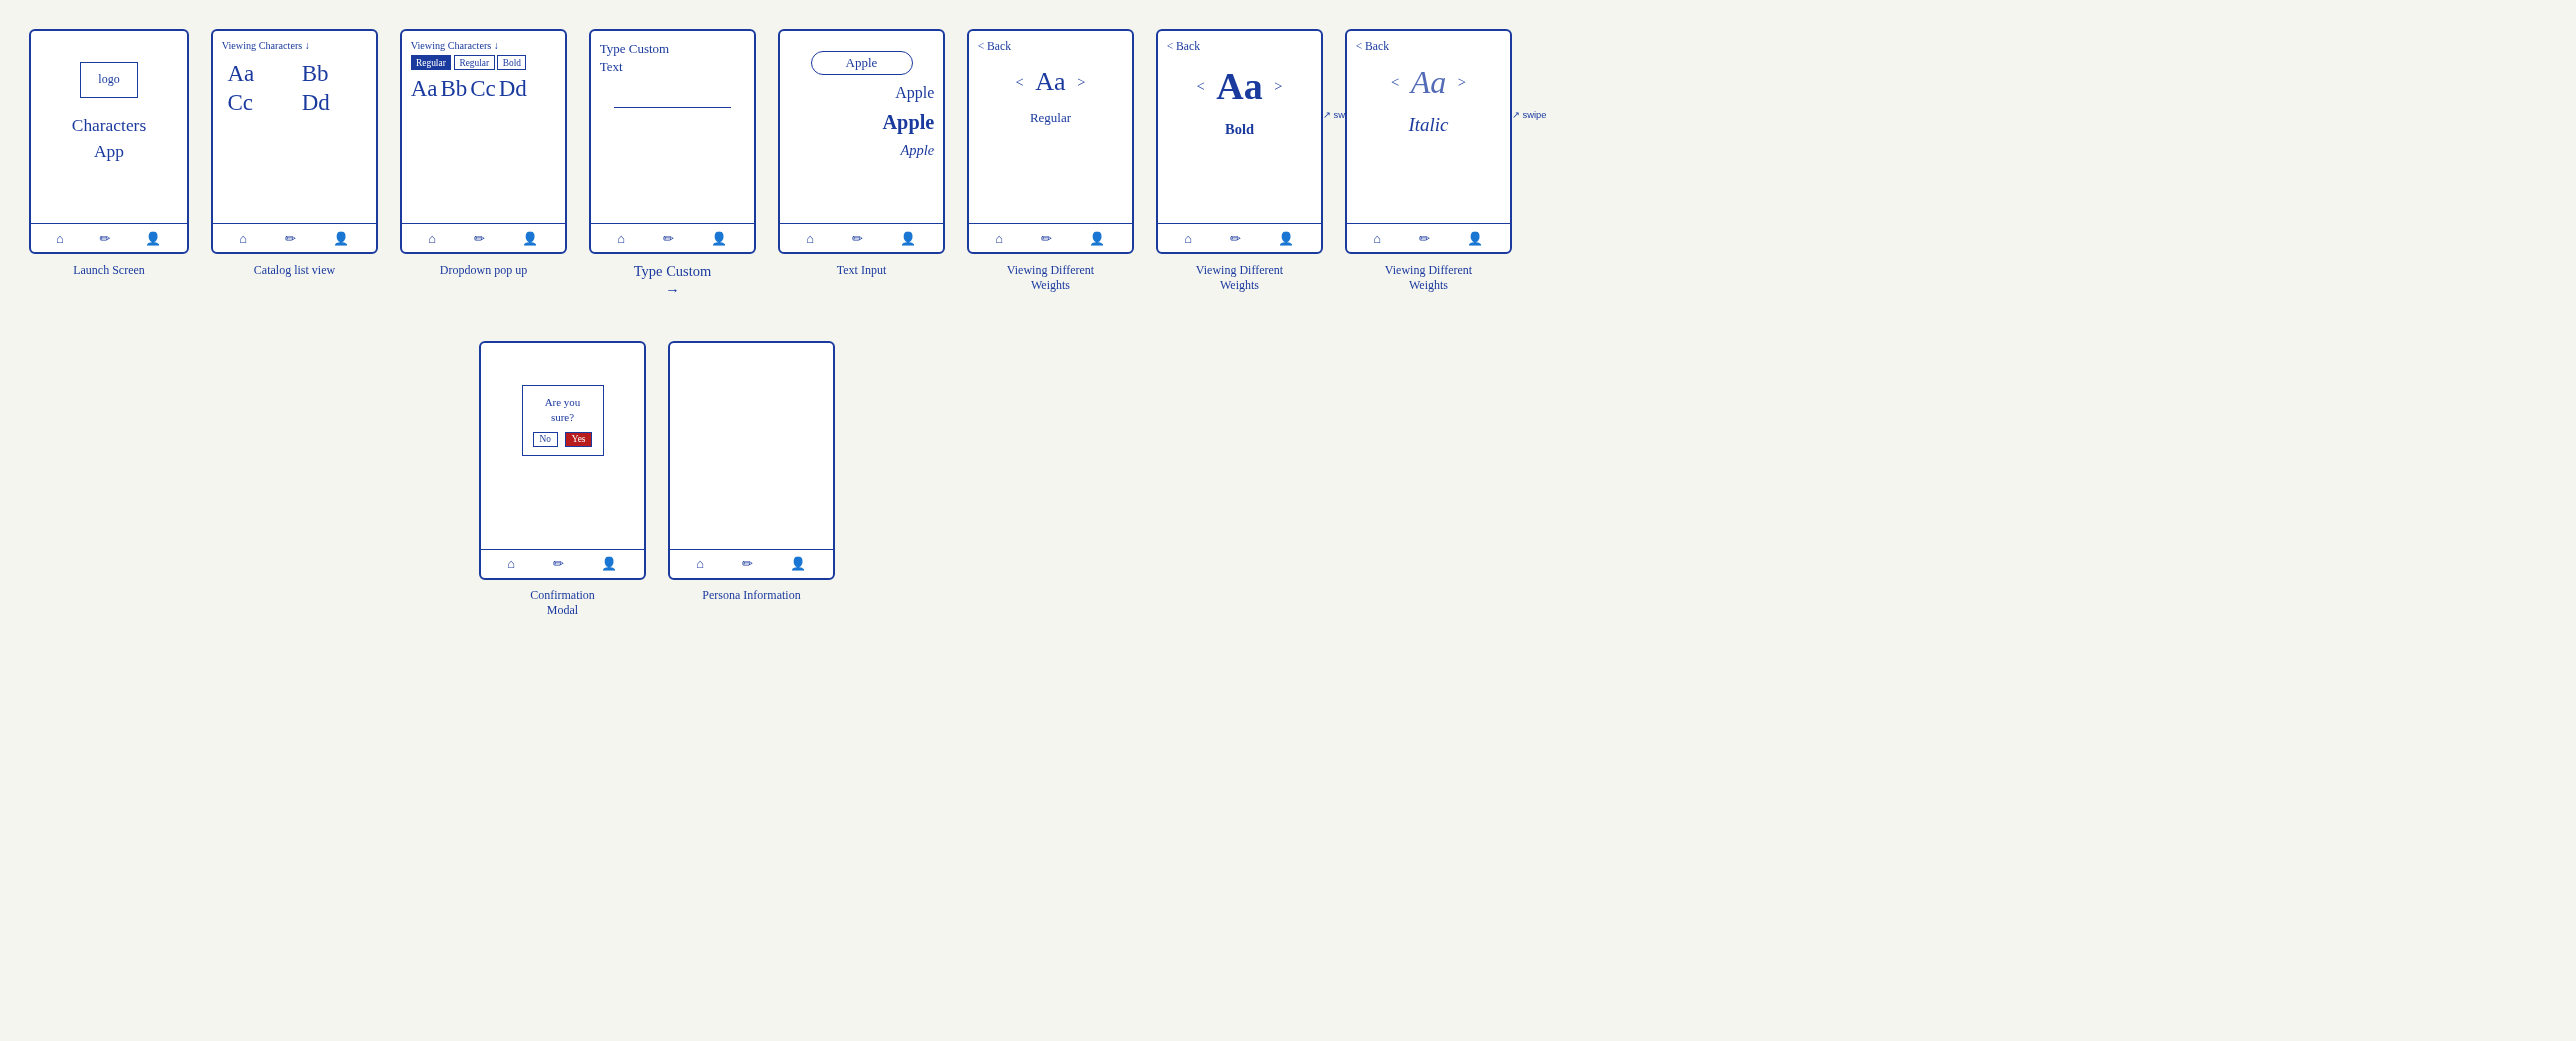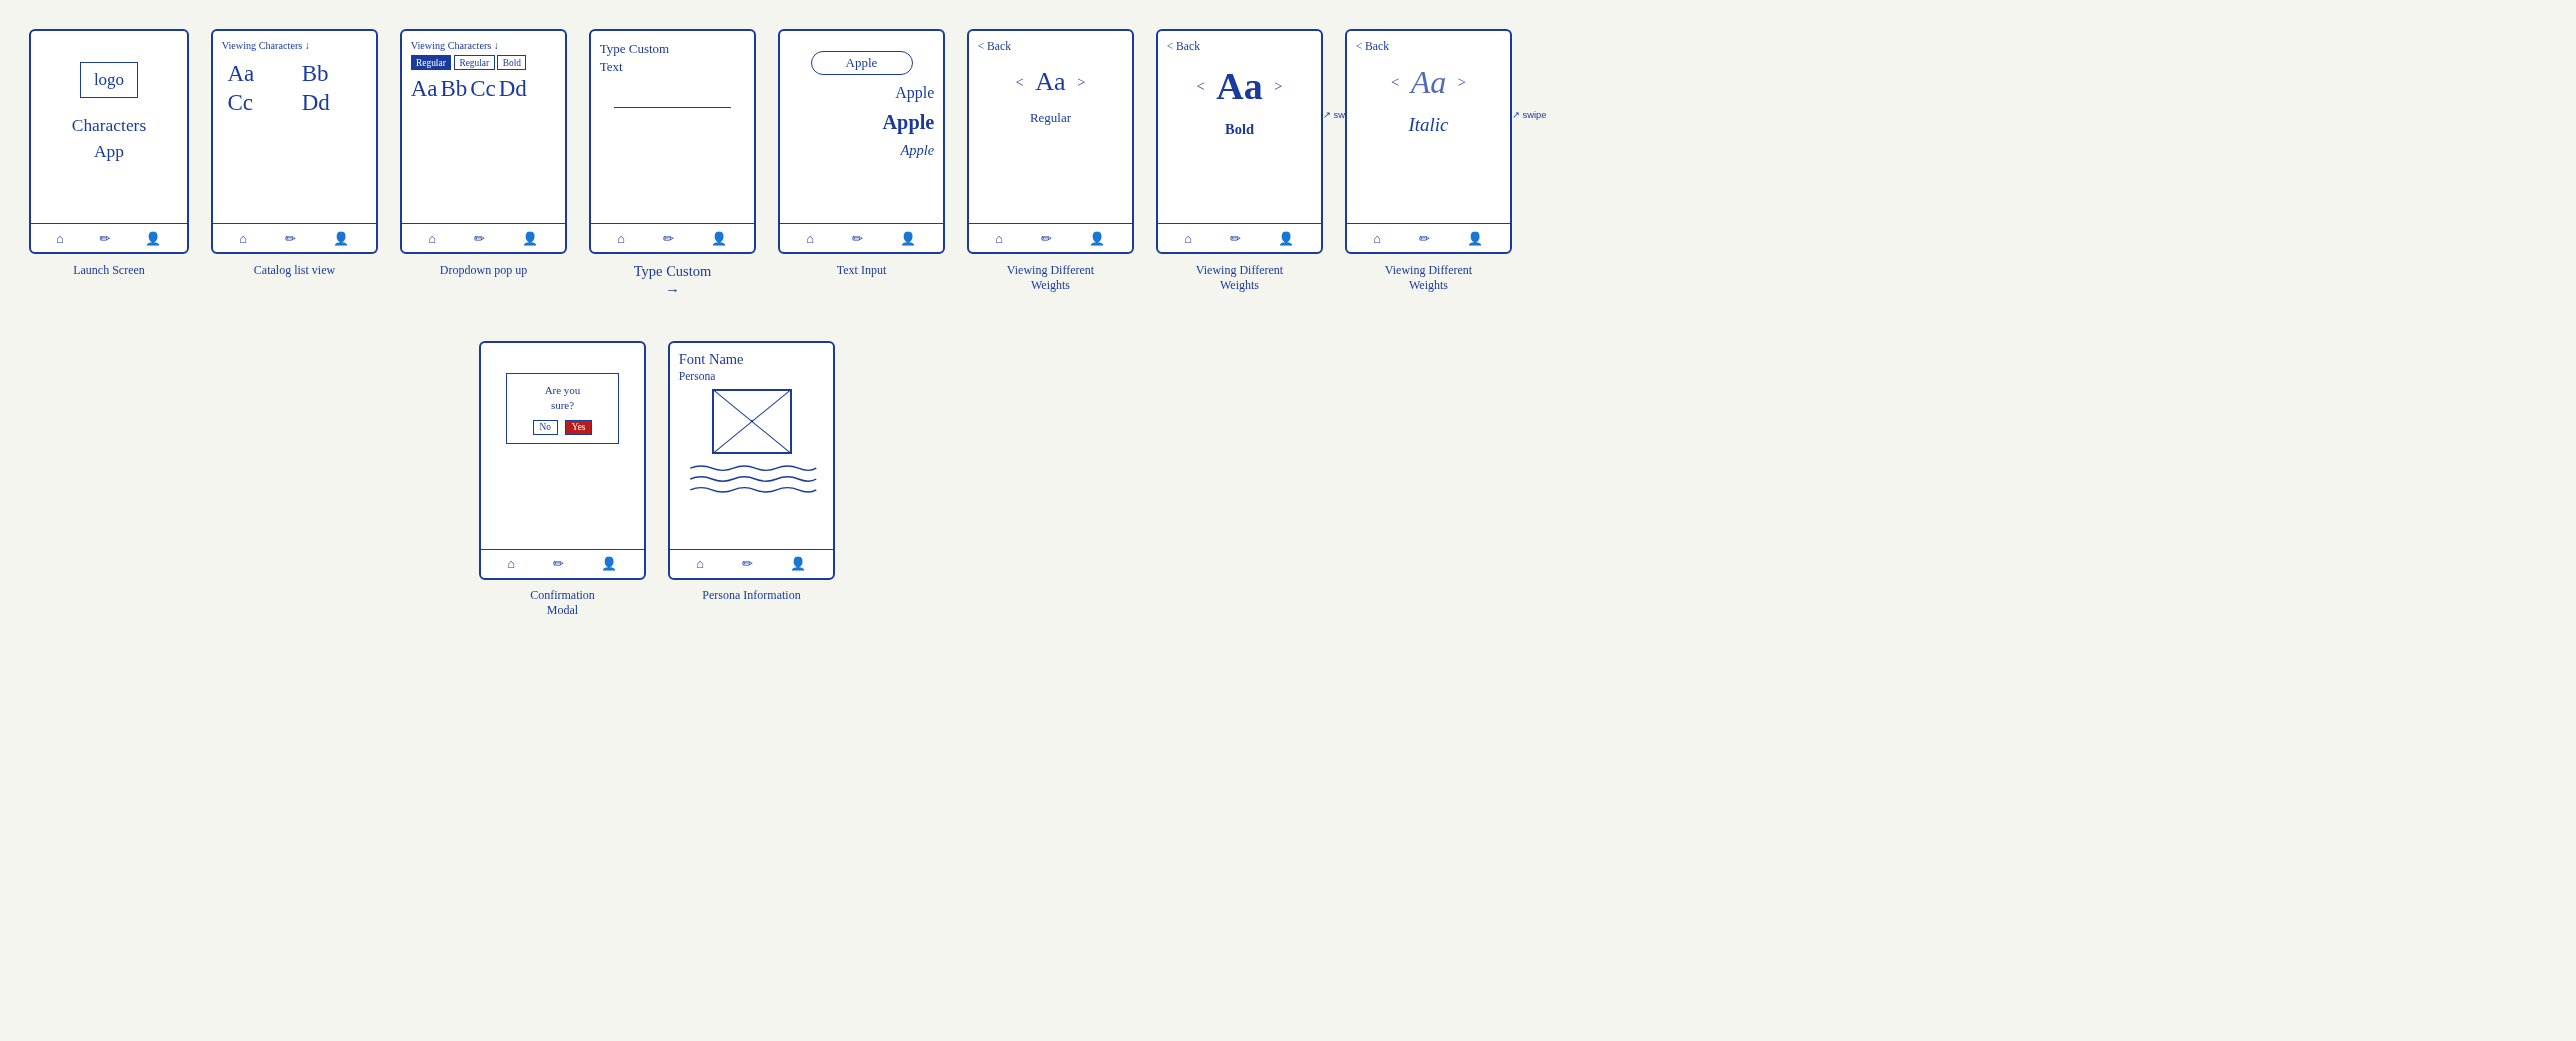--- a/index.html
+++ b/index.html
@@ -221,22 +221,22 @@
     .weight-screen .aa-text-italic {
       font-size: 29px;
       font-style: italic;
       font-weight: 300;
       opacity: 0.7;
     }
 
     
     .modal-box {
       border: 1.5px solid #1a3a9e;
-      margin: 22px auto;
-      width: 113px;
+      margin: 34px auto;
+      width: 82px;
       padding: 8.7px;
       text-align: center;
     }
 
     .modal-buttons {
       display: flex;
       justify-content: center;
       gap: 7.3px;
       margin-top: 5.8px;
     }
@@ -300,21 +300,21 @@
 <body>
 
 <div class="wireframe-canvas">
 
   <div class="row">
 
     <div class="screen-container">
       <div class="screen screen-sm launch-screen">
         <div class="screen-content">
           <div class="logo-box hw">
-            <span class="hw" style="font-size:17px;">logo</span>
+            <span class="hw" style="font-size:12px;">logo</span>
           </div>
           <div class="app-name hw" style="font-size:17.4px;text-align:center;line-height:1.5;white-space:pre-line;">Characters
 App</div>
         </div>
         <div class="nav-bar">
           <span class="nav-icon">⌂</span>
           <span class="nav-icon">✏</span>
           <span class="nav-icon">👤</span>
         </div>
       </div>
@@ -480,38 +480,20 @@
           <span class="nav-icon">⌂</span>
           <span class="nav-icon">✏</span>
           <span class="nav-icon">👤</span>
         </div>
       </div>
       <div class="screen-label hw">Confirmation<br>Modal</div>
     </div>
 
     <div class="screen-container">
       <div class="screen screen-bottom persona-screen">
-        <div class="screen-content">
-          <div class="font-name hw" style="font-size:14.5px;margin-bottom:1.5px;">Font Name</div>
-          <div class="persona-label hw" style="font-size:11.6px;margin-bottom:5.8px;">Persona</div>
-          <div class="image-placeholder">
-
-            <svg width="80" height="65" viewBox="0 0 110 90">
-              <line x1="0" y1="0" x2="110" y2="90" stroke="#1a3a9e" stroke-width="1.5"></line>
-              <line x1="110" y1="0" x2="0" y2="90" stroke="#1a3a9e" stroke-width="1.5"></line>
-            </svg>
-          </div>
-          <div class="wavy-lines">
-            <svg width="131" height="36" viewBox="0 0 180 50">
-              <path d="M5,10 Q20,4 35,10 Q50,16 65,10 Q80,4 95,10 Q110,16 125,10 Q140,4 155,10 Q170,16 180,10" fill="none" stroke="#1a3a9e" stroke-width="2"></path>
-              <path d="M5,25 Q20,19 35,25 Q50,31 65,25 Q80,19 95,25 Q110,31 125,25 Q140,19 155,25 Q170,31 180,25" fill="none" stroke="#1a3a9e" stroke-width="2"></path>
-              <path d="M5,40 Q20,34 35,40 Q50,46 65,40 Q80,34 95,40 Q110,46 125,40 Q140,34 155,40 Q170,46 180,40" fill="none" stroke="#1a3a9e" stroke-width="2"></path>
-            </svg>
-          </div>
-        </div>
         <div class="nav-bar">
           <span class="nav-icon">⌂</span>
           <span class="nav-icon">✏</span>
           <span class="nav-icon">👤</span>
         </div>
       </div>
       <div class="screen-label hw">Persona Information</div>
     </div>
 
   </div>

